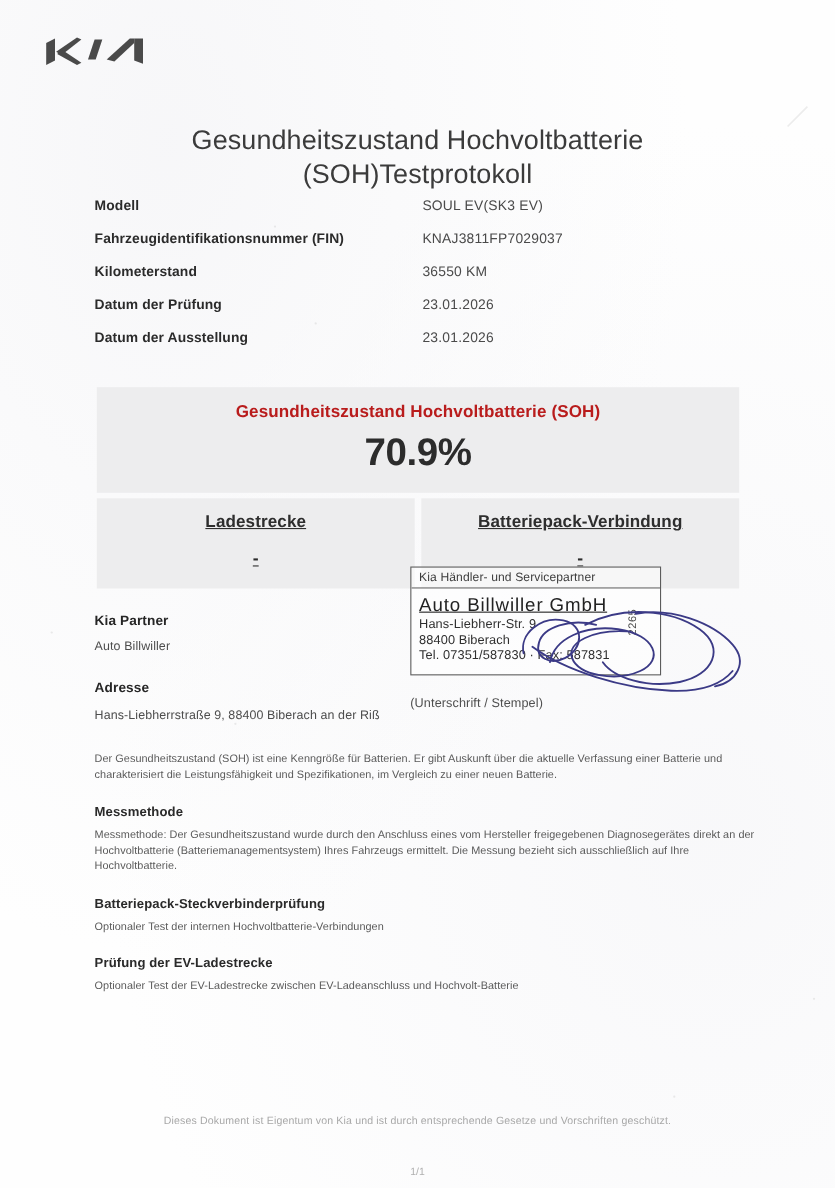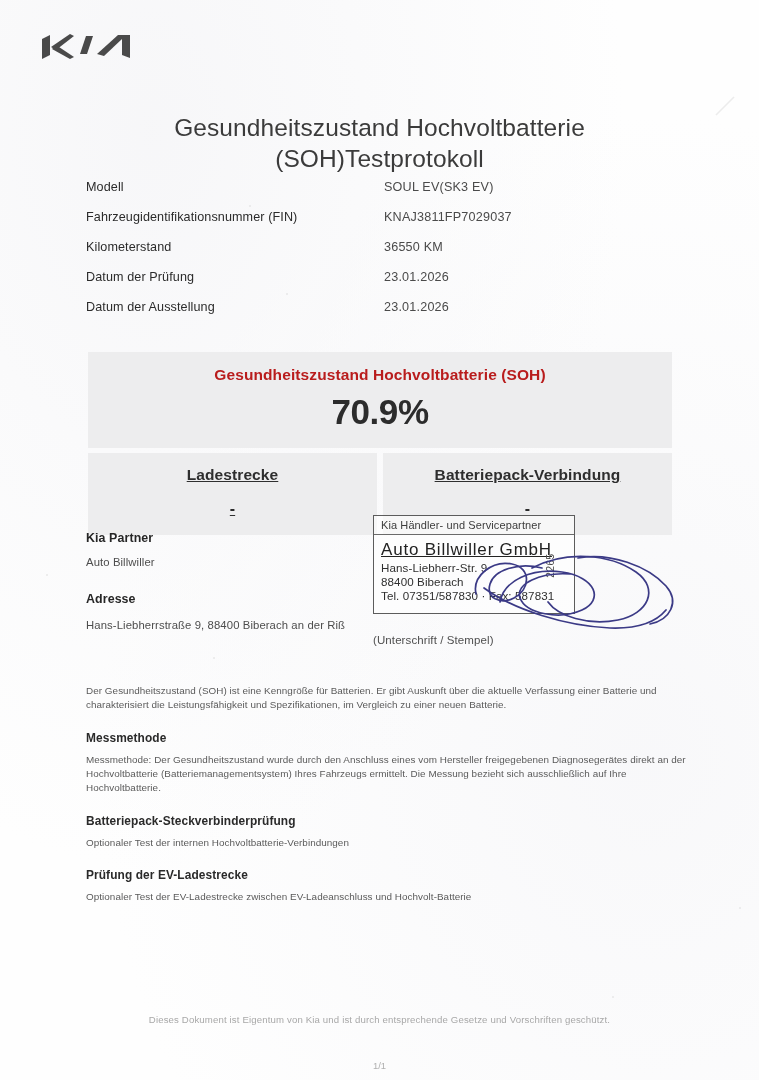--- a/index.html
+++ b/index.html
@@ -63,21 +63,21 @@
     width: 590px;
   }
   .info-row {
     display: flex;
     align-items: baseline;
     height: 30px;
   }
   .info-label {
     width: 298px;
     font-size: 12.6px;
-    font-weight: normal;
+    font-weight: bold;
     color: #2b2b2b;
     letter-spacing: 0.1px;
   }
   .info-value {
     font-size: 12.6px;
     font-weight: 400;
     color: #4a4a4a;
     letter-spacing: 0.2px;
   }
 
@@ -128,21 +128,21 @@
     margin-top: 16px;
     font-size: 16px;
     font-weight: bold;
     color: #2c2c2c;
   }
 
   
   .partner-block {
     position: absolute;
     left: 86px;
-    top: 531px;
+    top: 557px;
     width: 290px;
   }
   .blk-head {
     font-size: 12.4px;
     font-weight: bold;
     color: #262626;
     letter-spacing: 0.1px;
   }
   .blk-text {
     font-size: 11.3px;
@@ -153,21 +153,21 @@
   }
   .partner-name { margin-top: 9px; }
   .adresse-head { margin-top: 22px; }
   .adresse-text { margin-top: 11px; }
 
   
   .stamp {
     position: absolute;
     left: 373px;
     top: 515px;
-    width: 202px;
+    width: 228px;
     height: 99px;
     border: 1.1px solid #5c5c5c;
     background: rgba(255,255,255,0.55);
     overflow: hidden;
   }
   .stamp-top {
     font-size: 11px;
     color: #3d3d3d;
     padding: 3px 0 3px 7px;
     border-bottom: 1px solid #6a6a6a;

